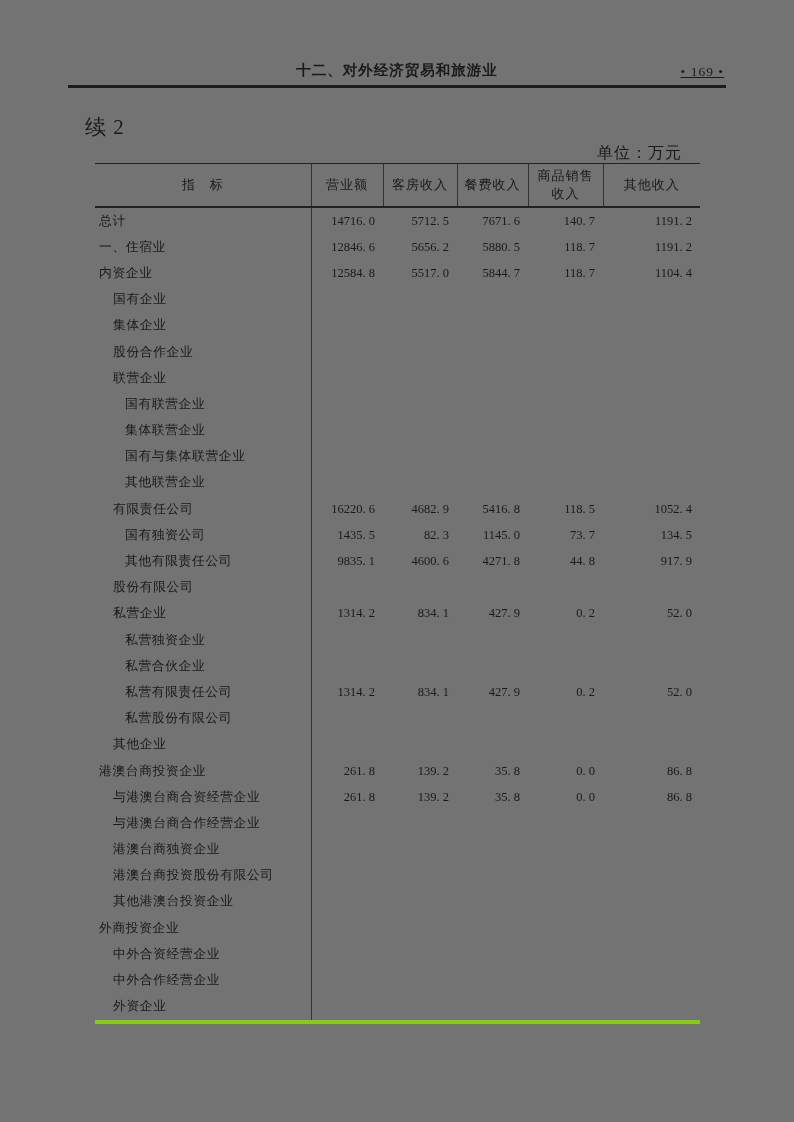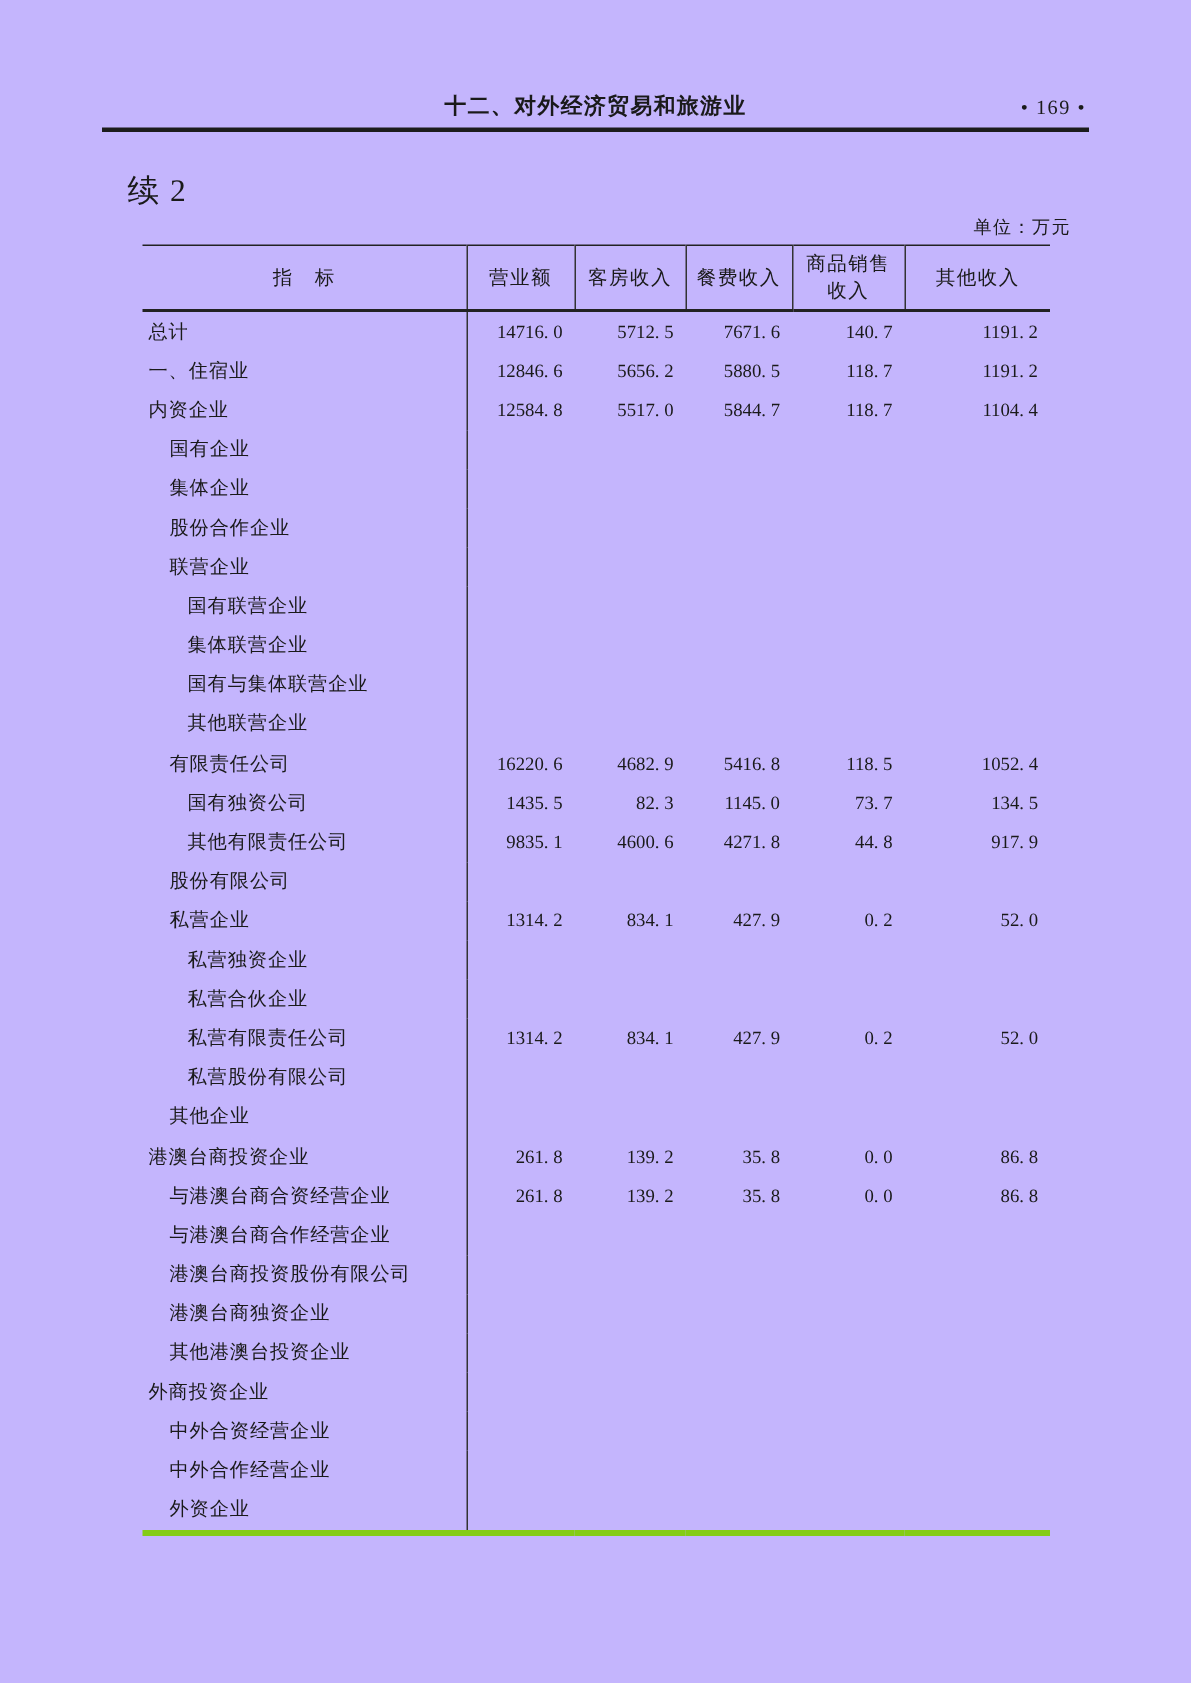--- a/index.html
+++ b/index.html
@@ -4,21 +4,21 @@
 <style>
   html, body {
     margin: 0;
     padding: 0;
     background: #ffffff;
   }
   .page {
     position: relative;
     width: 794px;
     height: 1122px;
-    background: #c4b5fd;
+    background: #737373;
     font-family: "Liberation Serif", "DejaVu Serif", serif;
     color: #1a1a1a;
     overflow: hidden;
   }
 
   
   .doc-header {
     position: absolute;
     top: 58px;
     left: 68px;
@@ -36,36 +36,37 @@
     font-weight: bold;
     font-size: 14.5px;
     letter-spacing: 1px;
   }
   .page-number {
     position: absolute;
     right: 2px;
     bottom: 5px;
     font-size: 13.5px;
     letter-spacing: 1px;
+    text-decoration: underline;
   }
 
   
   .continuation {
     position: absolute;
     top: 113px;
     left: 85px;
     font-size: 21px;
     letter-spacing: 1px;
     text-align: right;
   }
   .unit-label {
     position: absolute;
     top: 143px;
-    right: 80px;
-    font-size: 12px;
+    right: 112px;
+    font-size: 16px;
     letter-spacing: 1px;
   }
 
   
   .stat-table {
     position: absolute;
     top: 163px;
     left: 95px;
     width: 605px;
     border-collapse: collapse;
@@ -337,29 +338,29 @@
     </tr>
         <tr>
       <td class="label-cell"><span class="label-text indent-1">与港澳台商合作经营企业</span></td>
       <td class="num-cell"></td>
       <td class="num-cell"></td>
       <td class="num-cell"></td>
       <td class="num-cell"></td>
       <td class="num-cell"></td>
     </tr>
         <tr>
+      <td class="label-cell"><span class="label-text indent-1">港澳台商独资企业</span></td>
+      <td class="num-cell"></td>
+      <td class="num-cell"></td>
+      <td class="num-cell"></td>
+      <td class="num-cell"></td>
+      <td class="num-cell"></td>
+    </tr>
+        <tr>
       <td class="label-cell"><span class="label-text indent-1">港澳台商投资股份有限公司</span></td>
-      <td class="num-cell"></td>
-      <td class="num-cell"></td>
-      <td class="num-cell"></td>
-      <td class="num-cell"></td>
-      <td class="num-cell"></td>
-    </tr>
-        <tr>
-      <td class="label-cell"><span class="label-text indent-1">港澳台商独资企业</span></td>
       <td class="num-cell"></td>
       <td class="num-cell"></td>
       <td class="num-cell"></td>
       <td class="num-cell"></td>
       <td class="num-cell"></td>
     </tr>
         <tr>
       <td class="label-cell"><span class="label-text indent-1">其他港澳台投资企业</span></td>
       <td class="num-cell"></td>
       <td class="num-cell"></td>

